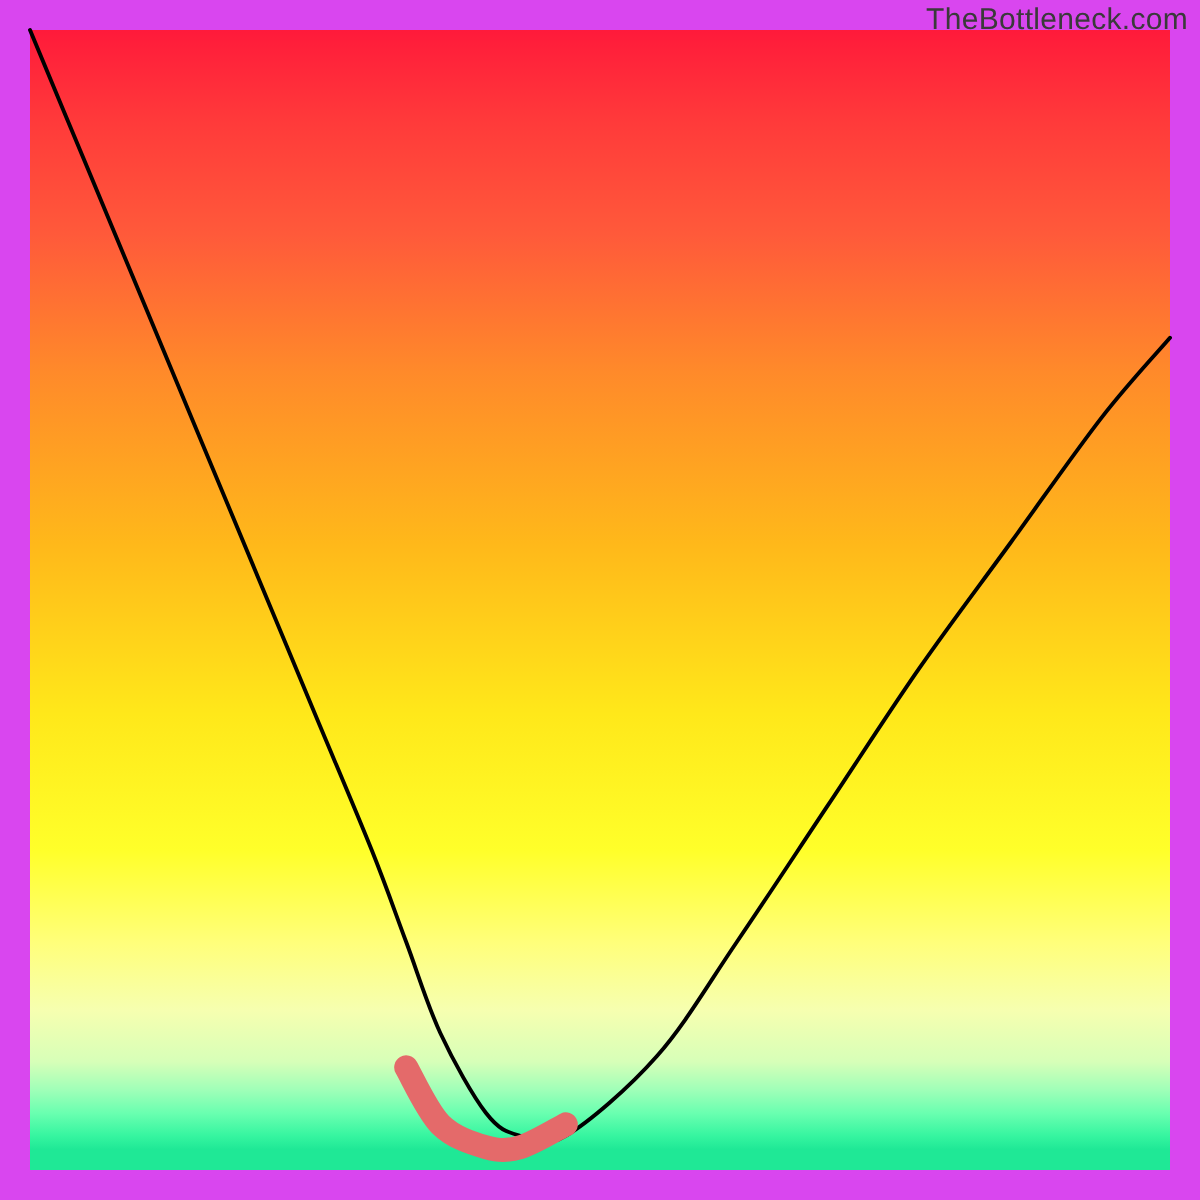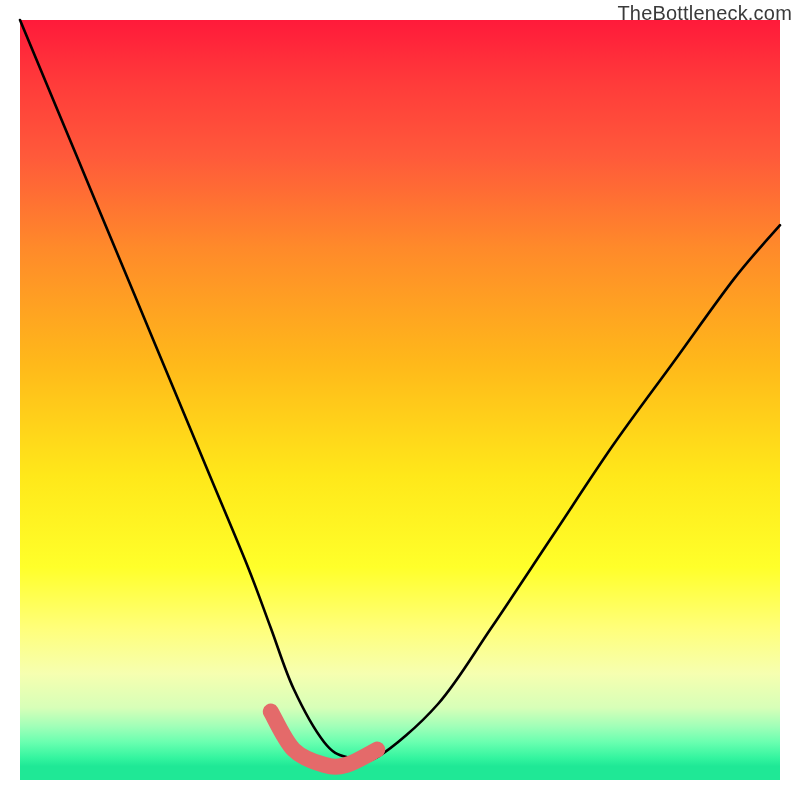--- a/index.html
+++ b/index.html
@@ -9,21 +9,21 @@
     height: 800px;
     overflow: hidden;
     background: #000;
     font-family: Arial, Helvetica, sans-serif;
   }
   .frame {
     position: absolute;
     left: 0; top: 0;
     width: 800px;
     height: 800px;
-    background: #ffffff;
+    background: #d946ef;
   }
   .plot {
     position: absolute;
     left: 20px;
     top: 20px;
     width: 760px;
     height: 760px;
     
     background: linear-gradient(
       to bottom,

